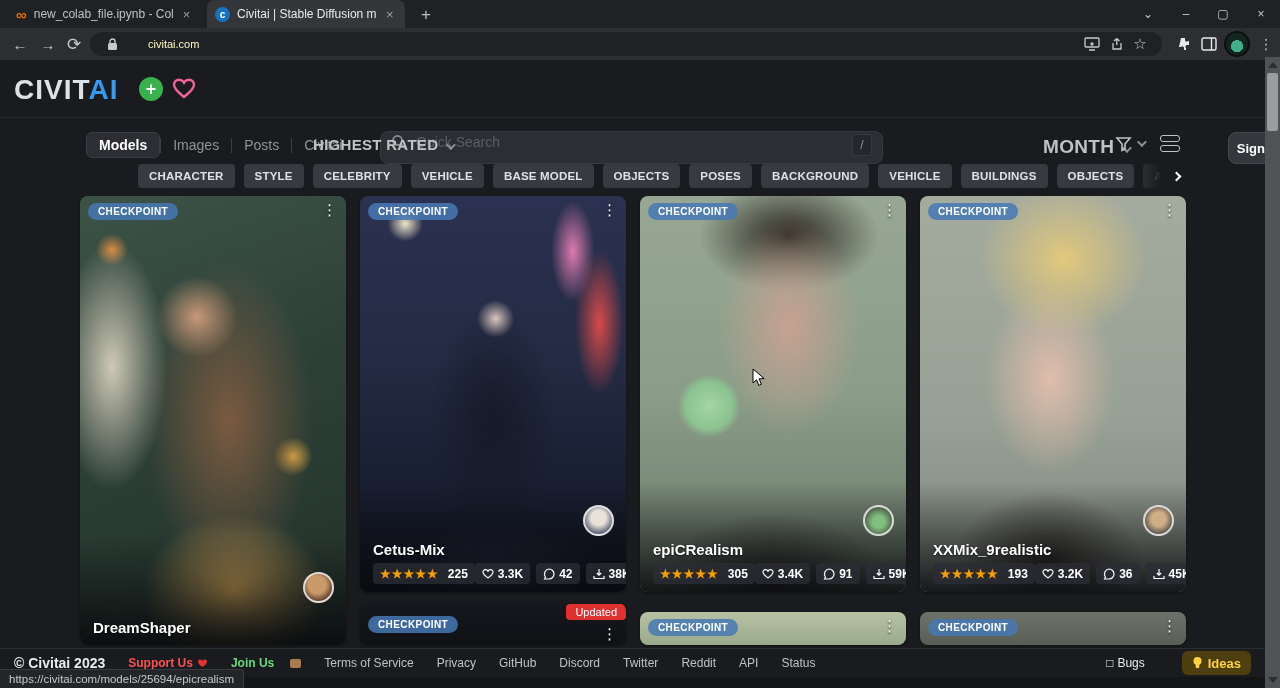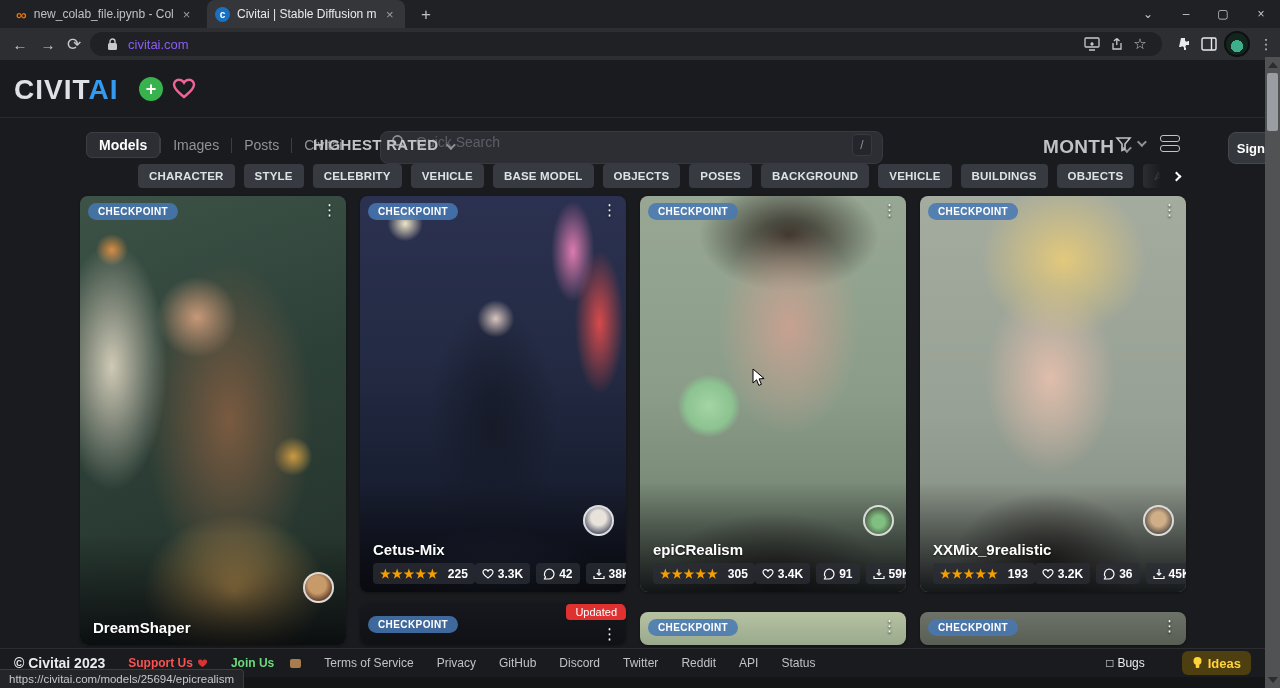--- a/index.html
+++ b/index.html
@@ -11,21 +11,21 @@
   .tab.active { background:#35363a; border-radius:8px 8px 0 0; color:#e8eaed; }
   .tab .title { max-width:140px; white-space:nowrap; overflow:hidden; }
   .tab-close { color:#9aa0a6; font-size:13px; padding:0 2px; }
   .colab-ic { color:#e8710a; font-weight:bold; font-size:15px; line-height:1; }
   .civ-ic { width:15px; height:15px; border-radius:50%; background:#1971c2; color:#fff; font-size:10px; font-weight:bold; display:flex; align-items:center; justify-content:center; }
   .newtab { position:absolute; left:414px; top:3px; width:24px; height:24px; color:#bdc1c6; font-size:17px; display:flex; align-items:center; justify-content:center; }
   .winctl { position:absolute; top:0; height:28px; width:34px; display:flex; align-items:center; justify-content:center; color:#c7c9cc; font-size:12px; }
   #toolbar { position:absolute; left:0; top:28px; width:1280px; height:32px; background:#2d2e31; }
   .navic { position:absolute; top:4px; width:24px; height:24px; display:flex; align-items:center; justify-content:center; color:#c7c9cc; font-size:15px; }
   #urlpill { position:absolute; left:90px; top:32px; width:1072px; height:24px; background:#202124; border-radius:12px; display:flex; align-items:center; padding:0 10px; }
-  #urltext { color:#8b5cf6; font-size:13px; margin-left:4px; flex:1; }
+  #urltext { color:#fef9c3; font-size:11px; margin-left:24px; flex:1; }
   .pill-ic { width:24px; display:flex; justify-content:center; color:#c7c9cc; }
   .tbic { position:absolute; top:31px; width:26px; height:26px; display:flex; align-items:center; justify-content:center; color:#dfe1e4; }
   #avatar-btn { position:absolute; left:1224px; top:31px; width:26px; height:26px; border-radius:50%; background:radial-gradient(circle at 50% 60%, #3fae8a 0 35%, #12261e 36%); border:2px solid #0e0f10; }
   .dots-v { font-size:14px; color:#c7c9cc; letter-spacing:0; }
 
   
   #scrollbar { position:absolute; left:1265px; top:57px; width:15px; height:631px; background:#505254; }
   #sb-thumb { position:absolute; left:2px; top:16px; width:11px; height:58px; background:#9a9da1; border-radius:2px; }
   .sb-arrow { position:absolute; left:3px; width:0; height:0; border-left:5px solid transparent; border-right:5px solid transparent; }
   .sb-up { top:5px; border-bottom:6px solid #2c2d2f; }

